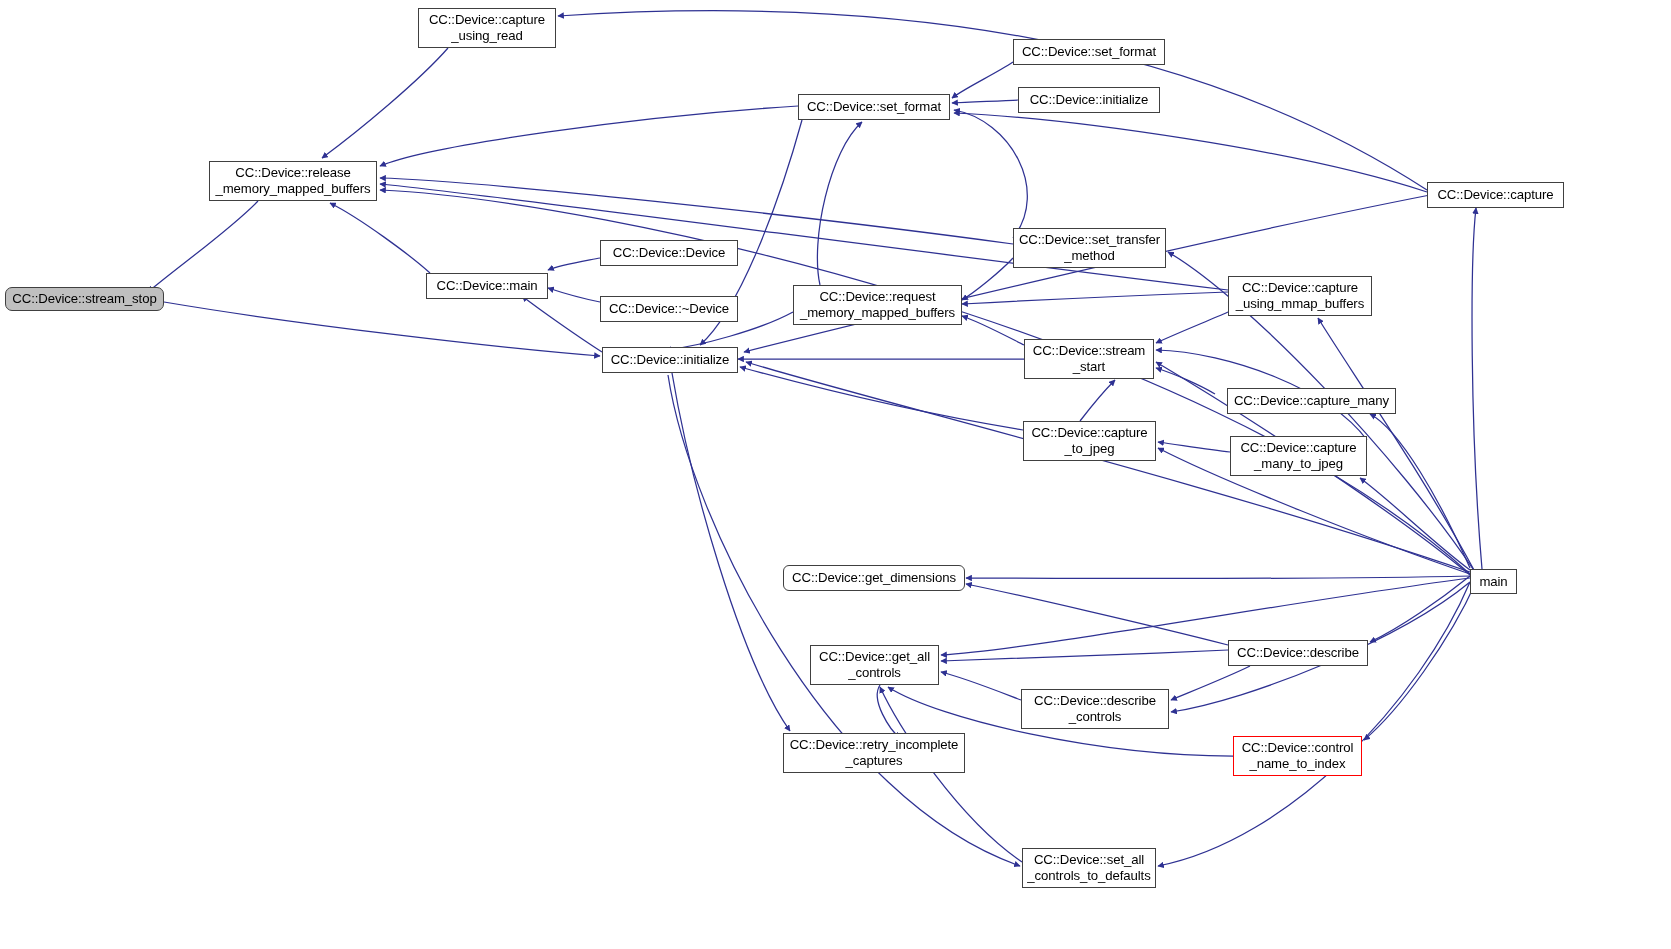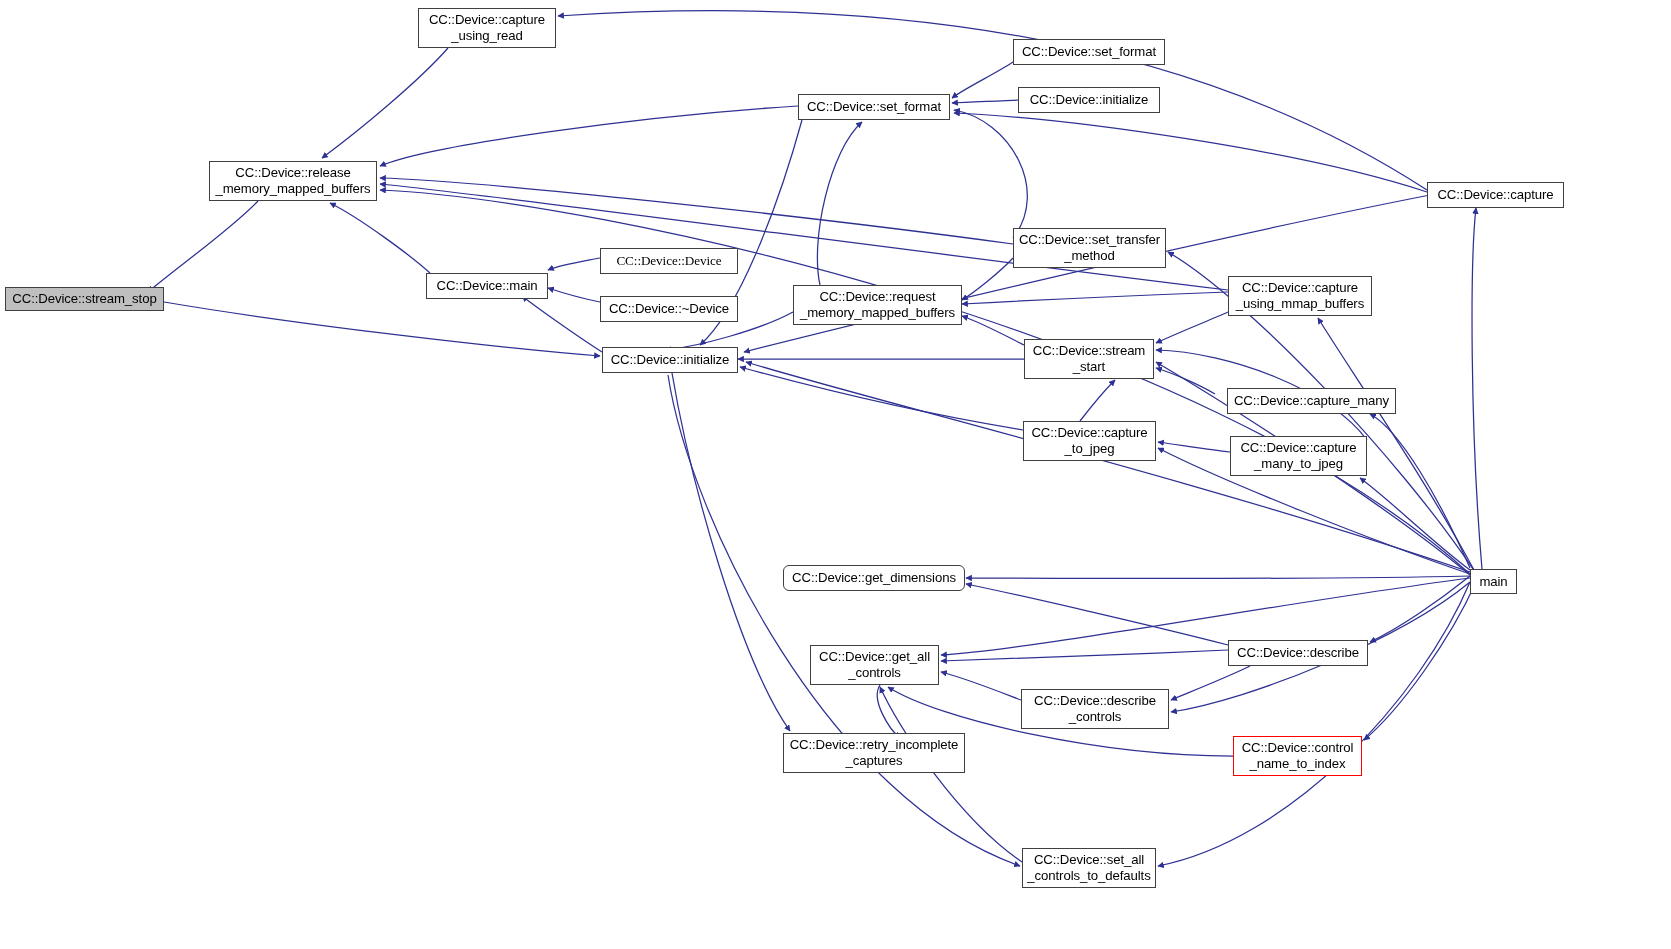--- a/index.html
+++ b/index.html
@@ -88,24 +88,24 @@
       <div class="node" style="left: 1013px; top: 39px; width: 152px; height: 26px;">CC::Device::set_format</div>
       <div class="node" style="left: 1018px; top: 87px; width: 142px; height: 26px;">CC::Device::initialize</div>
       <div class="node" style="left: 798px; top: 94px; width: 152px; height: 26px;">CC::Device::set_format</div>
       <div class="node" style="left: 1427px; top: 182px; width: 137px; height: 26px;">CC::Device::capture</div>
       <div class="node" style="left: 209px; top: 161px; width: 168px; height: 40px;">CC::Device::release
 _memory_mapped_buffers</div>
       <div class="node" style="left: 1013px; top: 228px; width: 153px; height: 40px;">CC::Device::set_transfer
 _method</div>
       <div class="node" style="left: 1228px; top: 276px; width: 144px; height: 40px;">CC::Device::capture
 _using_mmap_buffers</div>
-      <div class="node" style="left: 600px; top: 248px; width: 138px; height: 26px; font-family: Liberation Serif, serif;">CC::Device::Device</div>
+      <div class="node" style="left: 600px; top: 240px; width: 138px; height: 26px;">CC::Device::Device</div>
       <div class="node" style="left: 600px; top: 296px; width: 138px; height: 26px;">CC::Device::~Device</div>
       <div class="node" style="left: 426px; top: 273px; width: 122px; height: 26px;">CC::Device::main</div>
-      <div class="node current" style="left: 5px; top: 287px; width: 159px; height: 24px;">CC::Device::stream_stop</div>
+      <div class="node current" style="left: 5px; top: 287px; width: 159px; height: 24px; border-radius: 7px;">CC::Device::stream_stop</div>
       <div class="node" style="left: 793px; top: 285px; width: 169px; height: 40px;">CC::Device::request
 _memory_mapped_buffers</div>
       <div class="node" style="left: 602px; top: 347px; width: 136px; height: 26px;">CC::Device::initialize</div>
       <div class="node" style="left: 1024px; top: 339px; width: 130px; height: 40px;">CC::Device::stream
 _start</div>
       <div class="node" style="left: 1215px; top: 388px; width: 169px; height: 26px; margin-left: 12px;">CC::Device::capture_many</div>
       <div class="node" style="left: 1023px; top: 421px; width: 133px; height: 40px;">CC::Device::capture
 _to_jpeg</div>
       <div class="node" style="left: 1230px; top: 436px; width: 137px; height: 40px;">CC::Device::capture
 _many_to_jpeg</div>

